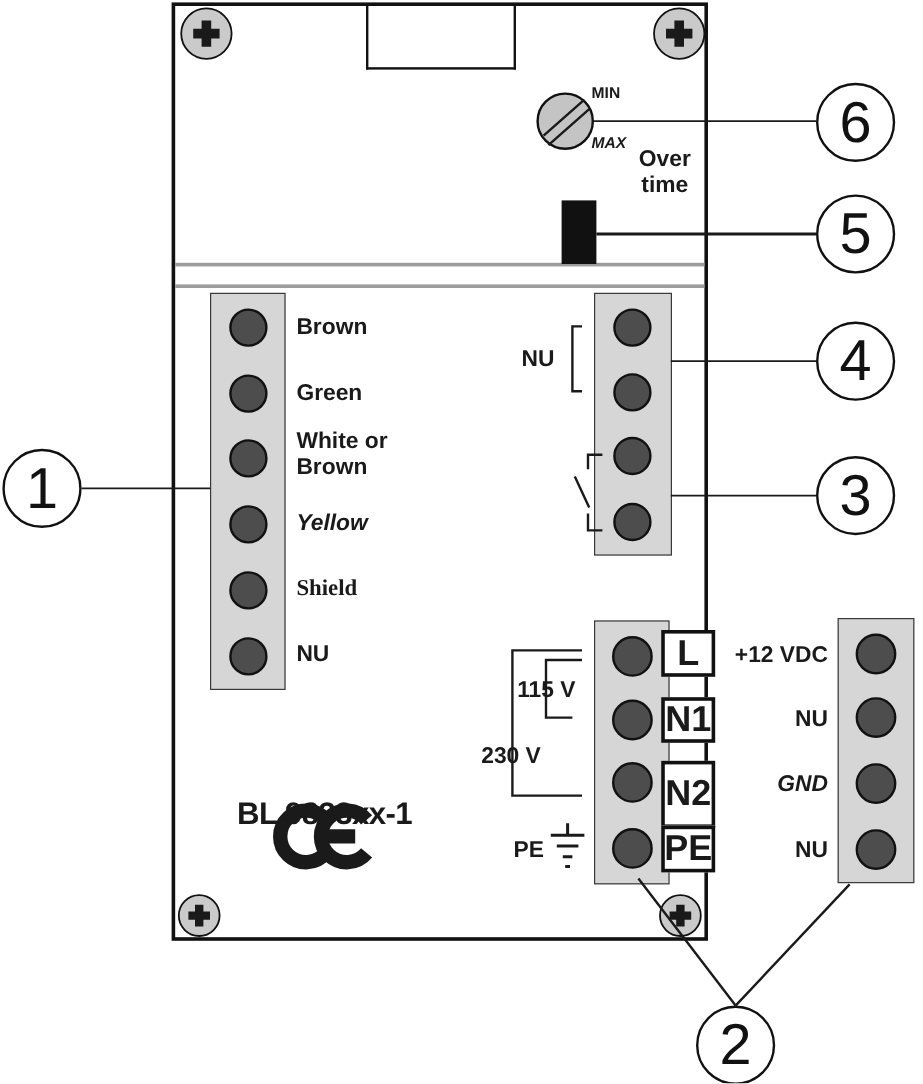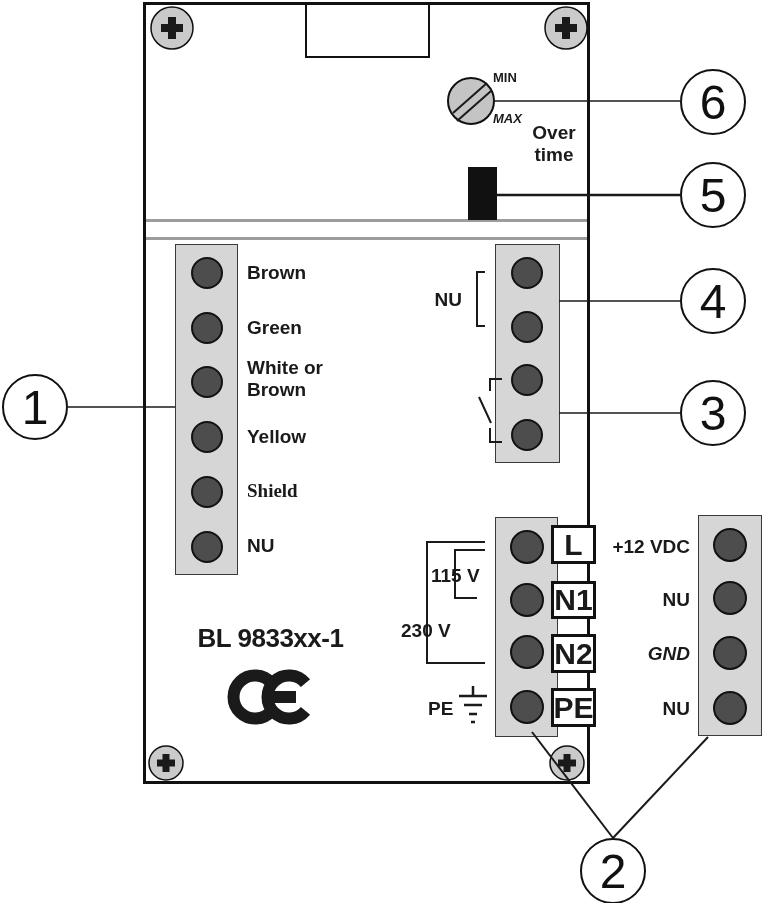--- a/index.html
+++ b/index.html
@@ -31,21 +31,21 @@
   .termbox{
     left:551px;width:45px;background:#fff;border:3px solid #111;box-sizing:border-box;
     display:flex;align-items:center;justify-content:center;
     font-weight:bold;font-size:30px;
   }
   .callout{
     width:66px;height:66px;border:2px solid #111;border-radius:50%;background:#fff;
     box-sizing:border-box;display:flex;align-items:center;justify-content:center;
     font-size:48px;font-weight:400;color:#111;
   }
-  .model{font-weight:bold;font-size:26px;letter-spacing:-0.5px;text-align:center;}
+  .model{font-weight:bold;font-size:26px;letter-spacing:-0.5px;text-align:center;margin-top:40px;}
   svg.overlay{position:absolute;left:0;top:0;}
 </style>
 </head>
 <body>
 
 <div id="canvas">
 
   <div class="abs panel"></div>
   <div class="abs notch"></div>
   <div class="abs divider" style="top:219px;"></div>
@@ -131,33 +131,33 @@
 
   <div class="abs lbl sm" style="left:493px;top:71px;">MIN</div>
   <div class="abs lbl sm" style="left:493px;top:112px;font-style:italic;">MAX</div>
   <div class="abs lbl c" style="left:527px;top:122px;width:54px;">Over
 time</div>
 
   <div class="abs lbl" style="left:247px;top:262px;">Brown</div>
   <div class="abs lbl" style="left:247px;top:317px;">Green</div>
   <div class="abs lbl" style="left:247px;top:357px;">White or
 Brown</div>
-  <div class="abs lbl" style="left:247px;top:426px;">Yellow</div>
+  <div class="abs lbl" style="left:247px;top:426px;font-style:italic;">Yellow</div>
   <div class="abs lbl" style="left:247px;top:480px;font-family:Liberation Serif, serif;">Shield</div>
   <div class="abs lbl" style="left:247px;top:535px;">NU</div>
 
   <div class="abs lbl r" style="left:410px;top:289px;width:52px;">NU</div>
 
   <div class="abs lbl" style="left:431px;top:565px;">115 V</div>
   <div class="abs lbl" style="left:401px;top:620px;">230 V</div>
   <div class="abs lbl" style="left:428px;top:698px;">PE</div>
 
   <div class="abs termbox" style="top:525px;height:39px;">L</div>
   <div class="abs termbox" style="top:581px;height:38px;">N1</div>
-  <div class="abs termbox" style="top:634px;height:39px;">N2</div>
+  <div class="abs termbox" style="top:634px;height:56px;">N2</div>
   <div class="abs termbox" style="top:688px;height:39px;">PE</div>
 
   <div class="abs lbl r" style="left:590px;top:536px;width:100px;">+12 VDC</div>
   <div class="abs lbl r" style="left:590px;top:589px;width:100px;">NU</div>
   <div class="abs lbl r" style="left:590px;top:643px;width:100px;font-style:italic;">GND</div>
   <div class="abs lbl r" style="left:590px;top:698px;width:100px;">NU</div>
 
   <div class="abs model" style="left:193px;top:623px;width:155px;">BL 9833xx-1</div>
 
   <div class="abs callout" style="left:2px;top:374px;">1</div>

